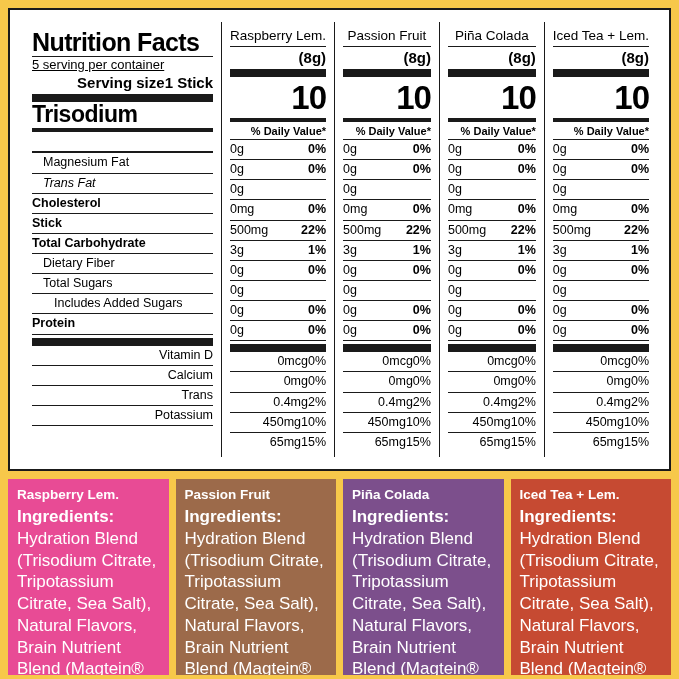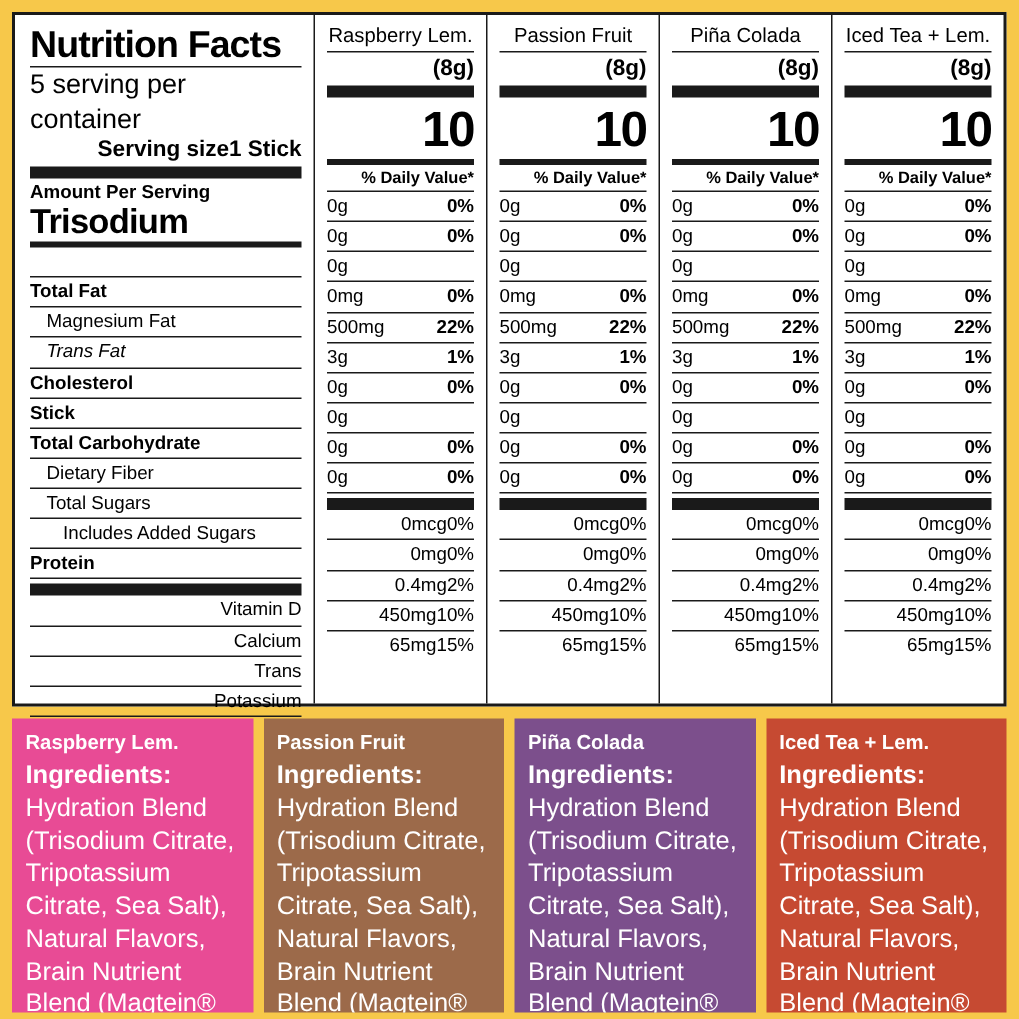--- a/index.html
+++ b/index.html
@@ -15,21 +15,21 @@
     background: #f7c84a;
     padding: 8px;
   }
   
   .nutrition-panel {
     background: #ffffff;
     border: 2px solid #1a1a1a;
     height: 463px;
     display: flex;
     flex-direction: row;
-    padding: 0;
+    padding: 12px;
   }
   .label-col {
     width: 200px;
     padding: 6px 8px 4px 10px;
     border-right: 1px solid #1a1a1a;
     position: relative;
   }
   .flavor-col {
     flex: 1 1 0;
     padding: 6px 8px 4px 8px;
@@ -39,21 +39,21 @@
   .flavor-col:last-child { border-right: none; }
 
   .nf-title {
     font-size: 25px;
     font-weight: bold;
     letter-spacing: -0.6px;
     line-height: 1;
     margin: 2px 0 1px 0;
     font-family: "Liberation Sans", sans-serif;
   }
-  .nf-serv-count { font-size: 18px; line-height: 1.25; }
+  .nf-serv-count { font-size: 13px; line-height: 1.25; text-decoration: underline; }
   .nf-serving-size {
     font-size: 15px; font-weight: bold;
     display: flex; justify-content: flex-end;
     margin-top: 1px;
   }
   .rule-thick { border-top: 8px solid #1a1a1a; margin: 3px 0 0 0; }
   .rule-med   { border-top: 4px solid #1a1a1a; margin: 0; }
   .rule-thin  { border-top: 1px solid #1a1a1a; margin: 0; }
 
   .aps { font-size: 12.5px; font-weight: bold; margin: 2px 0 0 0; }
@@ -131,31 +131,27 @@
 
     <div class="label-col">
       <div class="nf-title">Nutrition Facts</div>
       <div class="rule-thin"></div>
       <div class="nf-serv-count">5 serving per container</div>
       <div class="nf-serving-size">
         <span>Serving size</span>
         <span>1 Stick</span>
       </div>
       <div class="rule-thick"></div>
-      <div class="aps">Amount Per Serving</div>
       <div class="cal-row">
         <span class="cal-word">Trisodium</span>
       </div>
       <div class="rule-med"></div>
       <div class="spacer-row"></div>
       <div class="rule-thin"></div>
       <div id="label-rows">
-          <div class="row b">
-            <span class="">Total Fat</span>
-          </div>
           <div class="rule-thin"></div>
           <div class="row">
             <span class="ind1 ">Magnesium Fat</span>
           </div>
           <div class="rule-thin"></div>
           <div class="row">
             <span class="ind1 ital">Trans Fat</span>
           </div>
           <div class="rule-thin"></div>
           <div class="row b">

